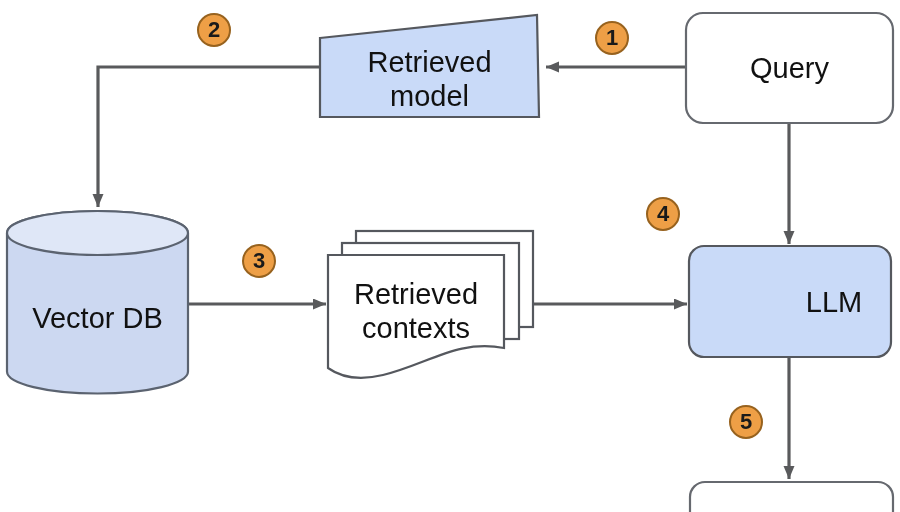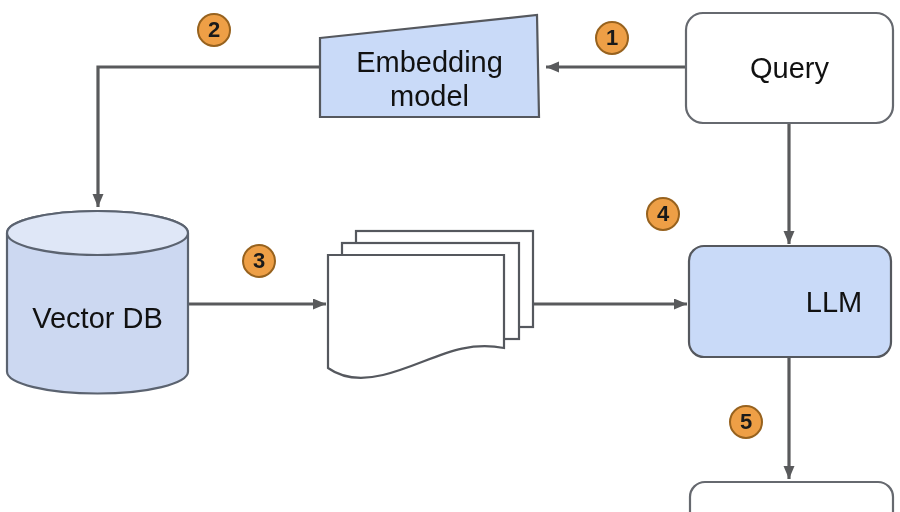--- a/index.html
+++ b/index.html
@@ -69,31 +69,34 @@
     <rect x="356" y="231" width="177" height="96" fill="var(--white-fill,#ffffff)" stroke="var(--node-stroke,#55585e)" stroke-width="2.2"></rect>
     <rect x="342" y="243" width="177" height="96" fill="var(--white-fill,#ffffff)" stroke="var(--node-stroke,#55585e)" stroke-width="2.2"></rect>
     <path d="M 328 255 L 504 255 L 504 348 C 458 339 428 364 383 375 C 362 380 342 378 328 368 Z" fill="var(--white-fill,#ffffff)" stroke="var(--node-stroke,#55585e)" stroke-width="2.2"></path>
 
     <rect x="689" y="246" width="202" height="111" rx="15" fill="var(--node-fill,#c9daf8)" stroke="var(--node-stroke,#55585e)" stroke-width="2.2"></rect>
 
     <rect x="690" y="482" width="203" height="60" rx="15" fill="var(--white-fill,#ffffff)" stroke="var(--white-stroke,#66696f)" stroke-width="2.2"></rect>
   </svg>
 
   <div class="node-label" style="left:320px; top:40px; width:219px; height:77px;">
-    <span class="inner" style="width:170px;">Embedding model</span>
+    <span class="inner" style="width:170px;">Retrieved model</span>
   </div>
 
   <div class="node-label" style="left:686px; top:13px; width:207px; height:110px;border-radius:6px;">
     <span class="inner">Query</span>
   </div>
 
   <div class="node-label" style="left:7px; top:243px; width:181px; height:150px;">
     <span class="inner">Vector DB</span>
   </div>
 
+  <div class="node-label" style="left:328px; top:255px; width:176px; height:112px;">
+    <span class="inner" style="width:150px;">Retrieved contexts</span>
+  </div>
 
   <div class="node-label" style="left:689px; top:246px; width:202px; height:111px;padding-left:44px;">
     <span class="inner">LLM</span>
   </div>
 
   <div class="badge" style="left:595px; top:21px;">
     <span>1</span>
   </div>
   <div class="badge" style="left:197px; top:13px;">
     <span>2</span>

